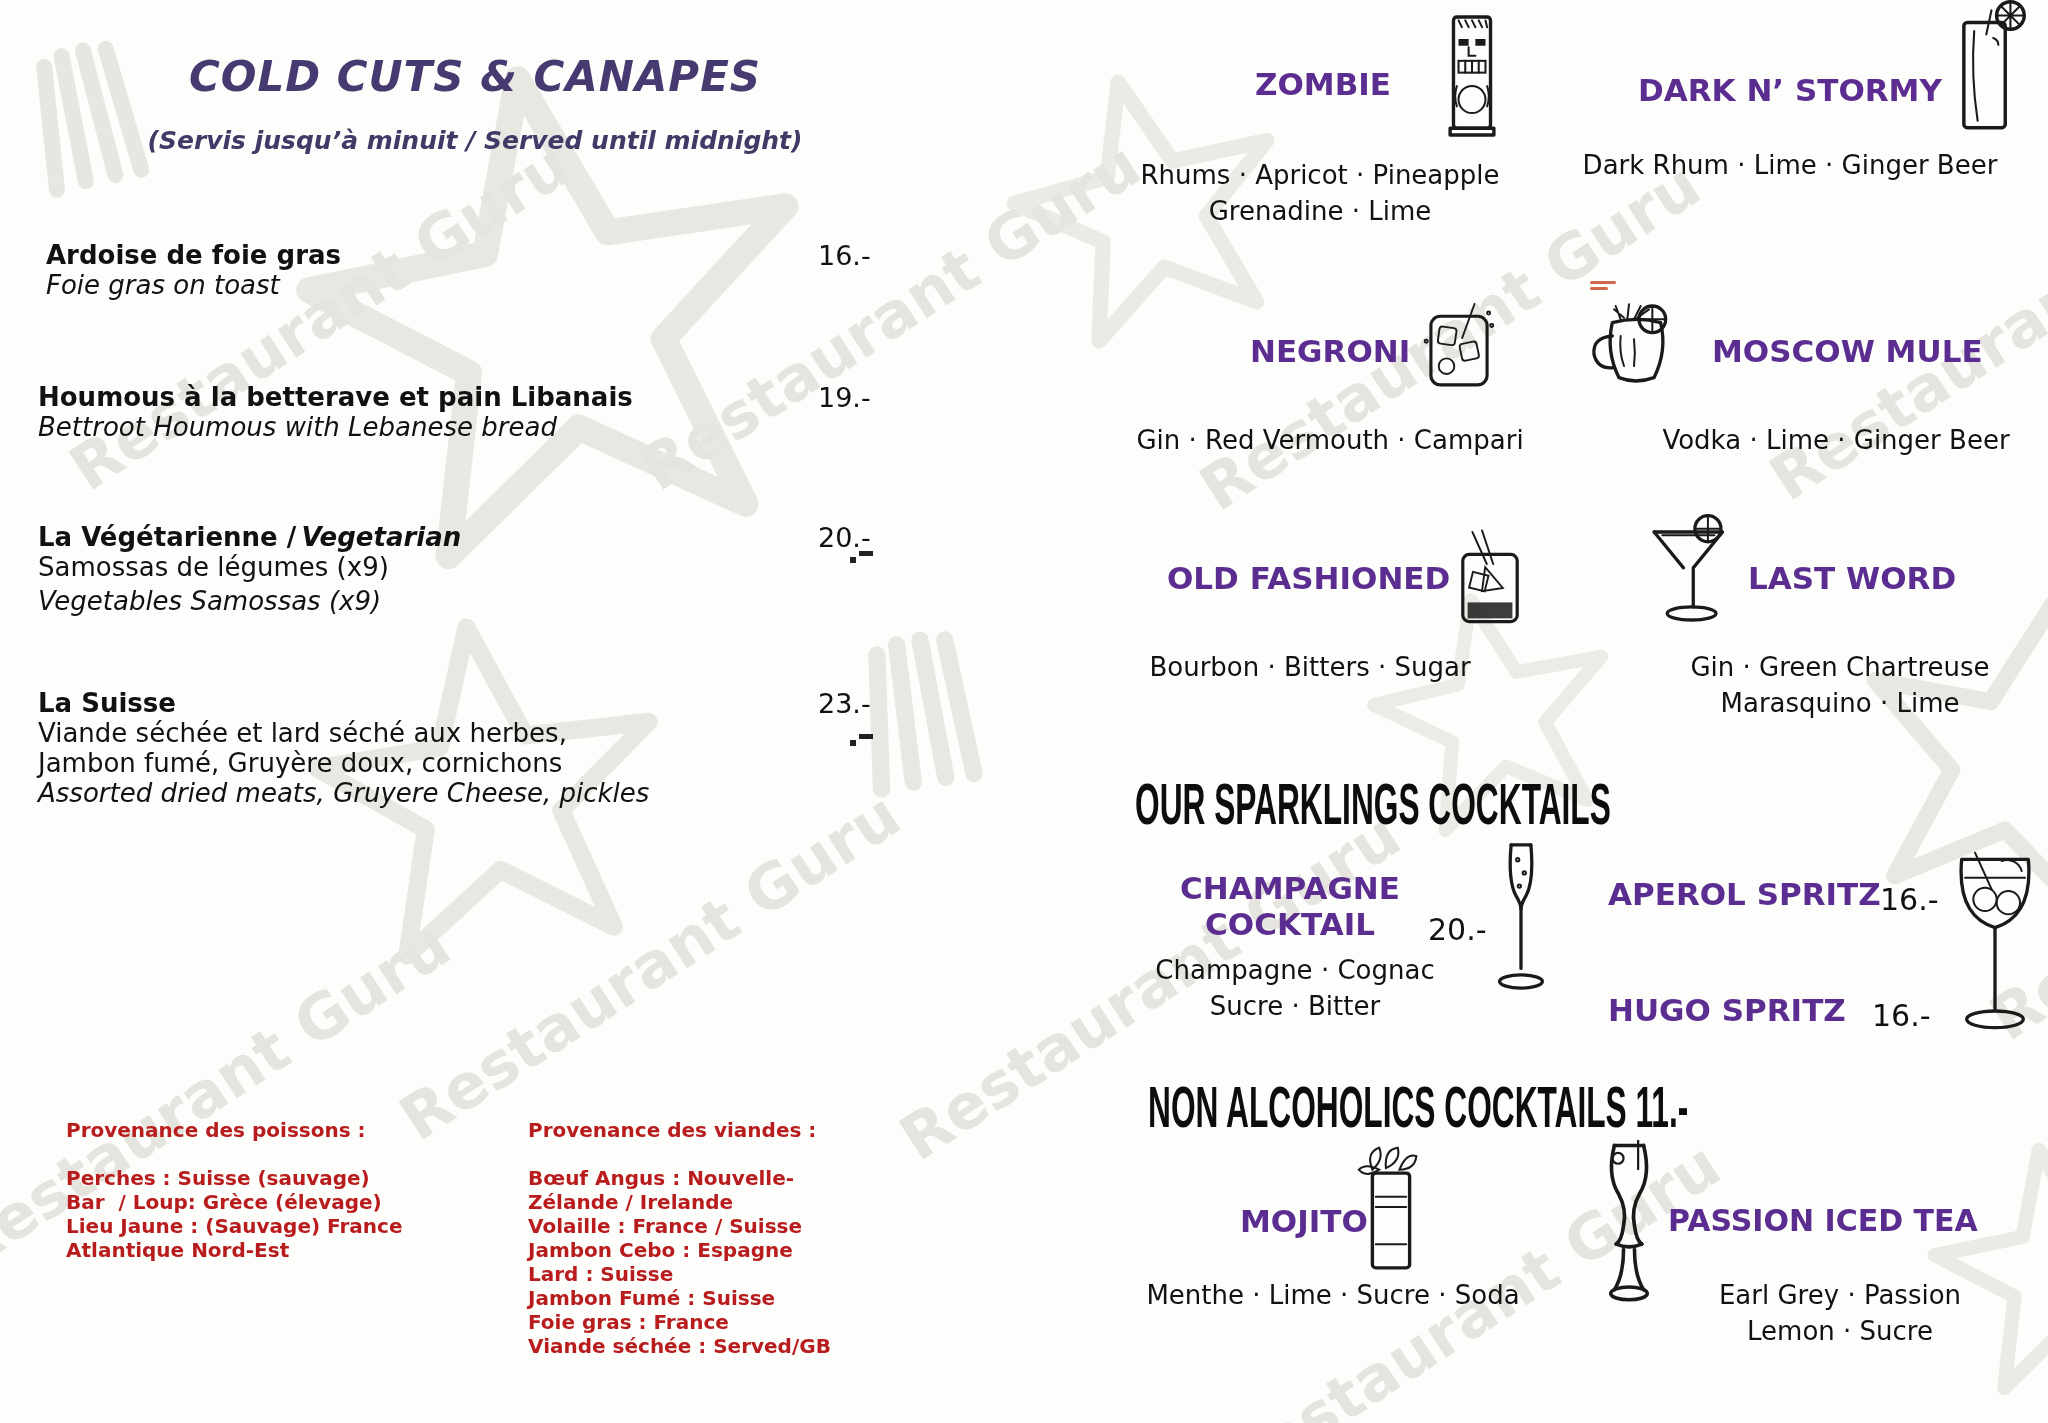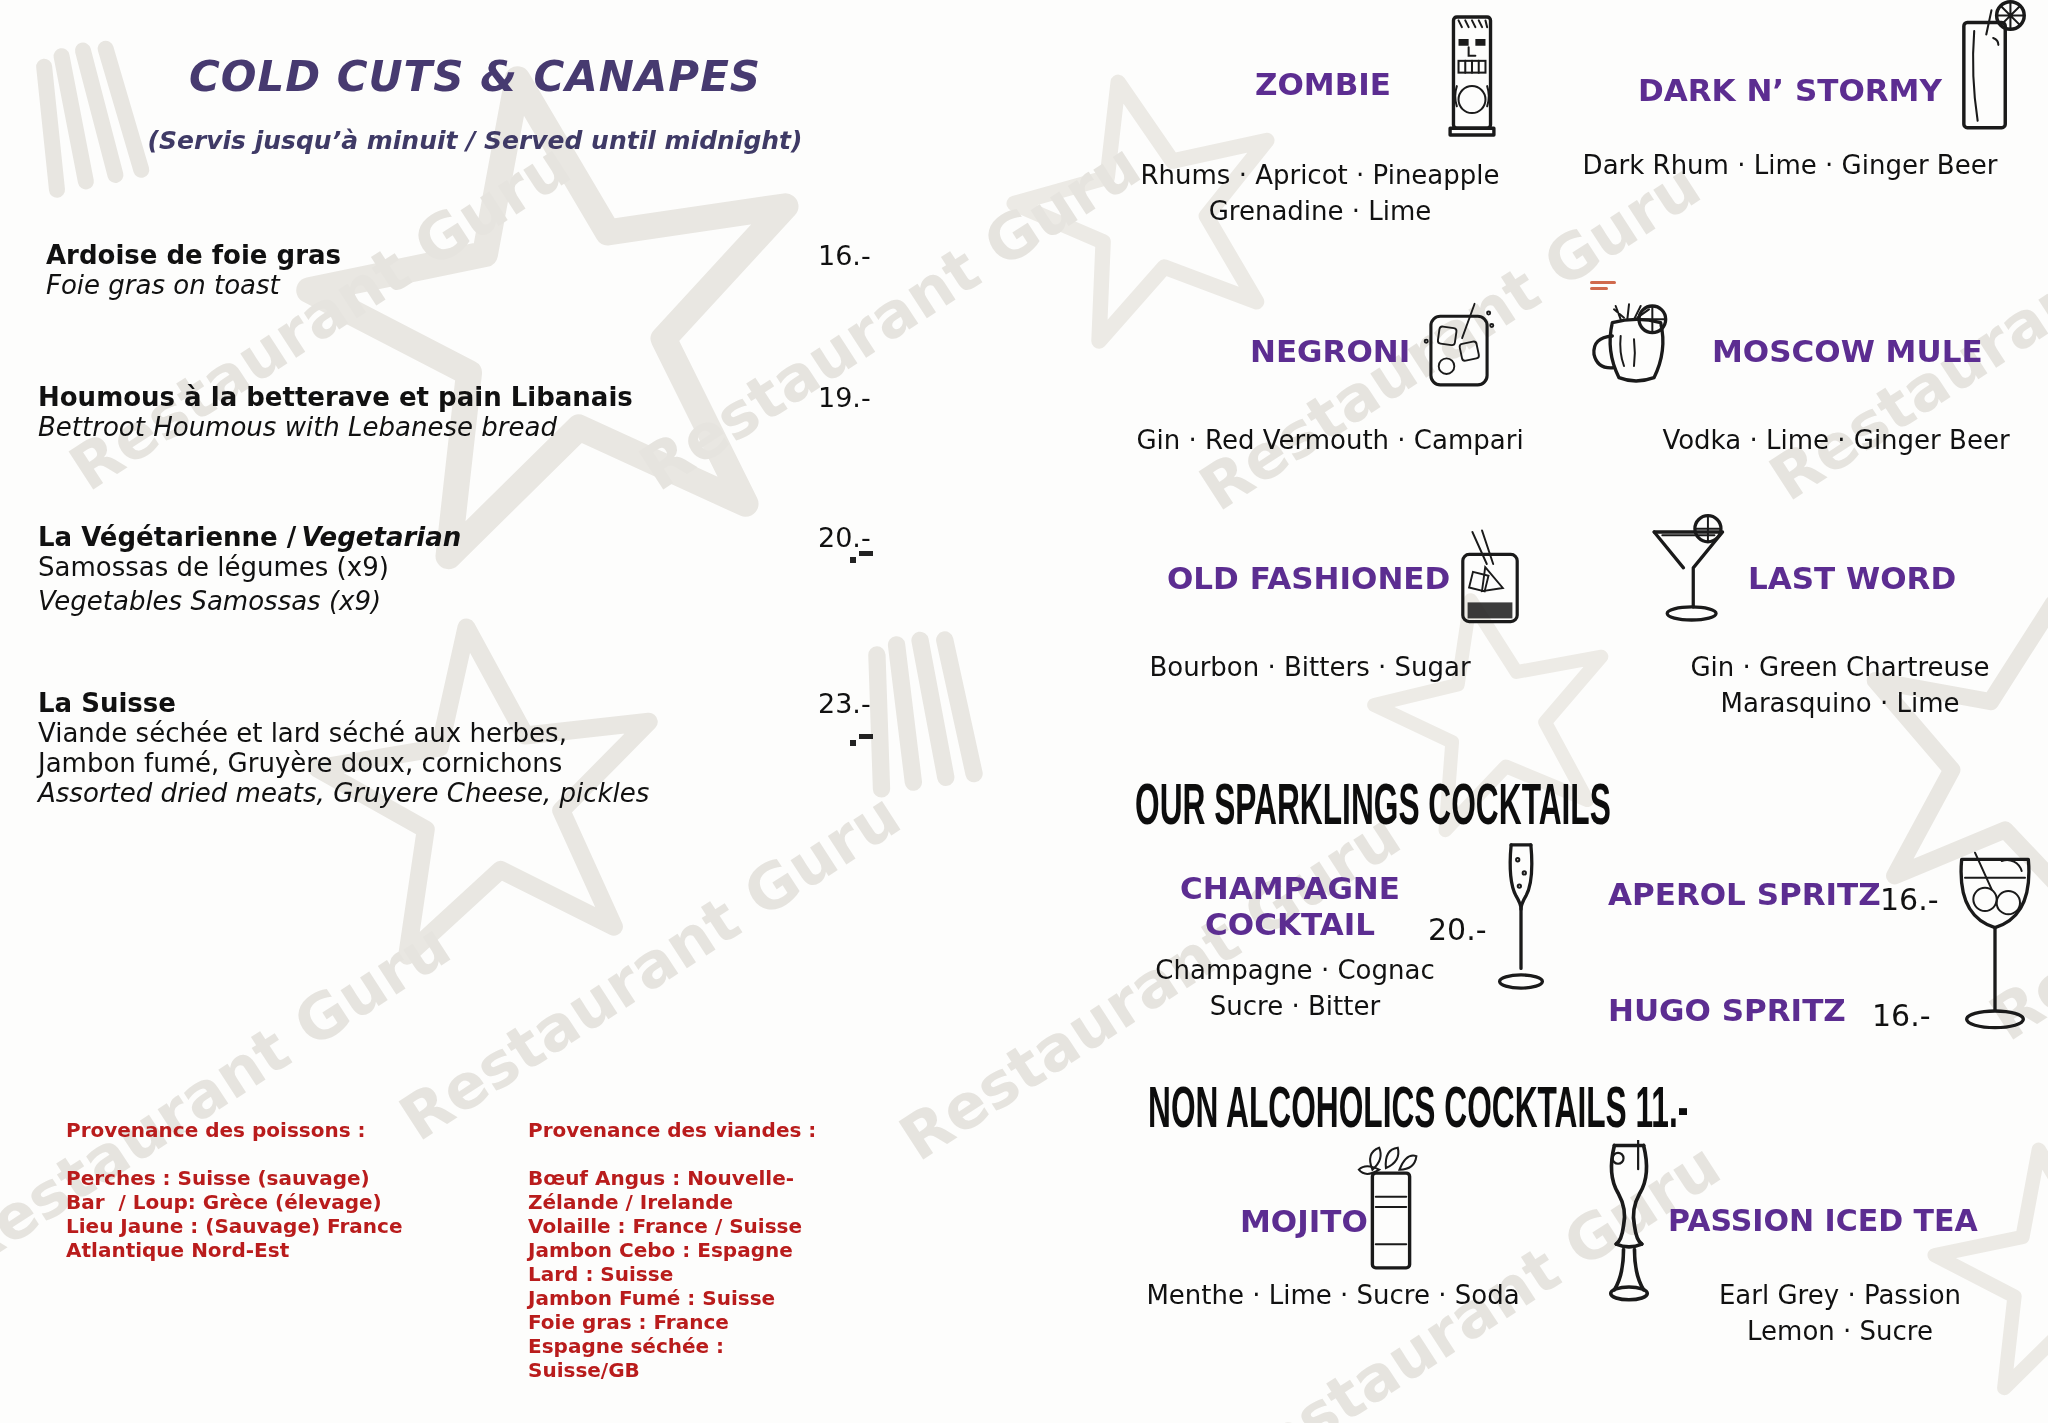--- a/index.html
+++ b/index.html
@@ -151,21 +151,21 @@
   <div class="abs content" style="left:528px; top:1118px; width:310px;">
     <div class="prov-title">Provenance des viandes :</div>
     <div style="height:24px;"></div>
     <div class="prov-line">Bœuf Angus : Nouvelle-</div>
     <div class="prov-line">Zélande / Irelande</div>
     <div class="prov-line">Volaille : France / Suisse</div>
     <div class="prov-line">Jambon Cebo : Espagne</div>
     <div class="prov-line">Lard : Suisse</div>
     <div class="prov-line">Jambon Fumé : Suisse</div>
     <div class="prov-line">Foie gras : France</div>
-    <div class="prov-line">Espagne séchée : Suisse/GB</div>
+    <div class="prov-line">Viande séchée : Served/GB</div>
   </div>
 
   <div class="artifact" style="left:850px; top:557px;"></div>
   <div class="artifact" style="left:850px; top:740px;"></div>
 
   <div class="abs content cname" style="left:1255px; top:66px;">ZOMBIE</div>
   <div class="abs content icon" style="left:1438px; top:12px; width:68px; height:128px;">
     <svg viewBox="0 0 40 76">
       <rect class="ln" x="9" y="3" width="22" height="66" rx="2"></rect>
       <path class="ln-thin" d="M12 5 l2 4 M16 5 l2 4 M20 5 l2 4 M24 5 l2 4 M28 5 l1 4"></path>

